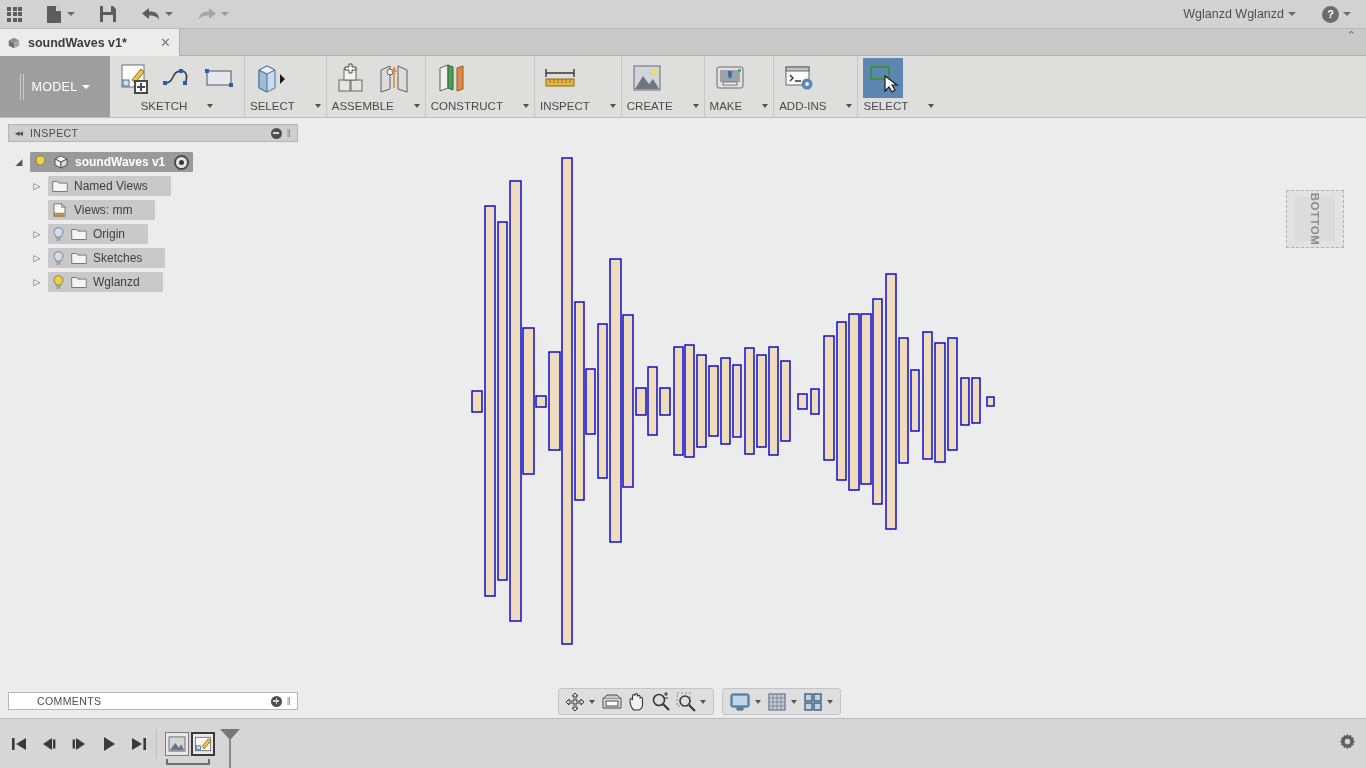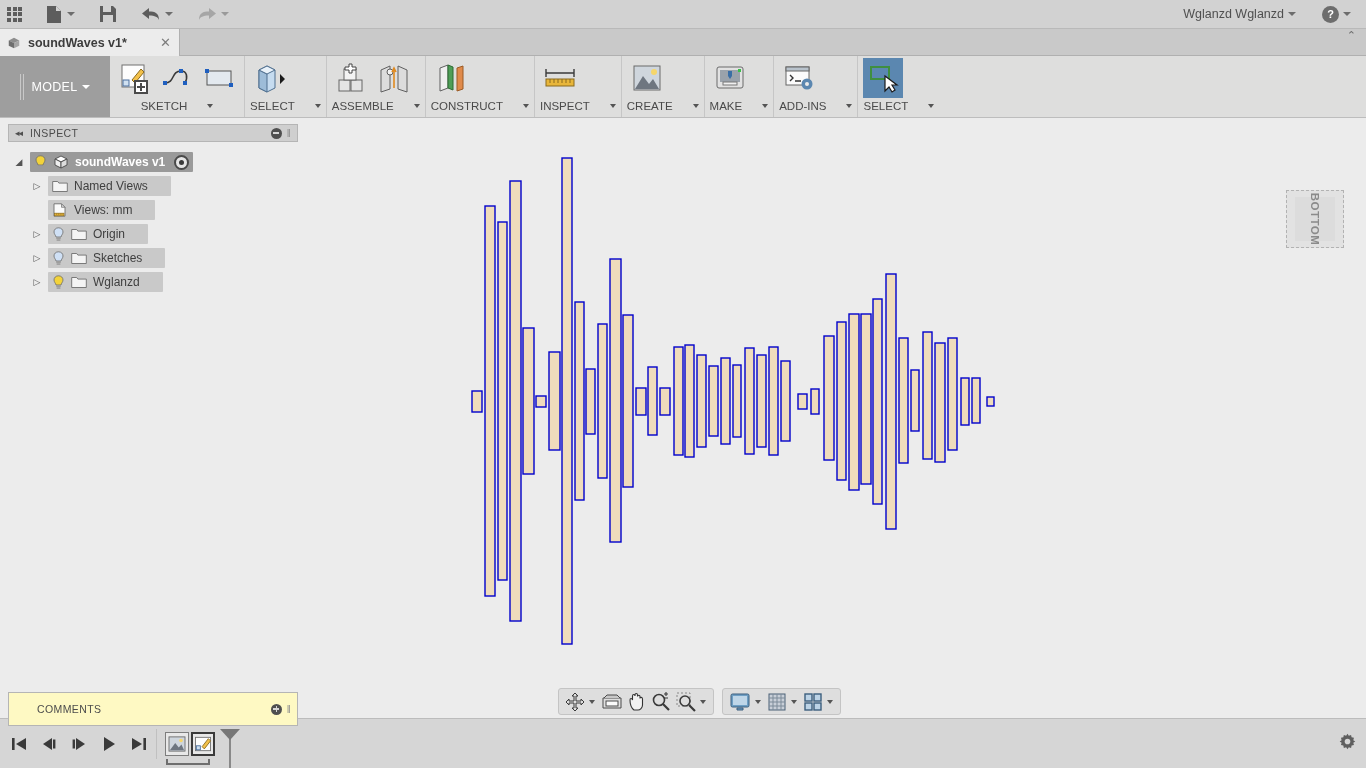--- a/index.html
+++ b/index.html
@@ -121,21 +121,21 @@
   .navgrp{ display:flex; align-items:center; background:#dedede; border:1px solid #c4c4c4;
            border-radius:3px; height:27px; padding:0 4px; gap:1px; }
   .nbtn{ height:23px; min-width:22px; display:flex;align-items:center;justify-content:center;
          padding:0 2px; cursor:default; }
   .ncaret{ width:0;height:0;border-left:3.5px solid transparent;border-right:3.5px solid transparent;
            border-top:4px solid #555; margin:0 3px 0 1px; }
 
   
   .comments{
     position:absolute; left:8px; top:692px; width:290px; height:18px;
-    background:#fef9c3; border:1px solid #b5b5b5; display:flex; align-items:center; padding:16px 6px;
+    background:#ffffff; border:1px solid #b5b5b5; display:flex; align-items:center; padding:0 6px;
     z-index:6;
   }
   .cm-title{ font-size:10.5px; color:#4c4c4c; letter-spacing:.4px; margin-left:22px; }
   .cm-plus{ margin-left:auto; width:11px;height:11px;border-radius:50%;background:#4f4f4f;
             display:flex;align-items:center;justify-content:center; position:relative;}
   .cm-plus:before{ content:"";position:absolute;width:6px;height:1.5px;background:#d6d6d6;}
   .cm-plus:after{ content:"";position:absolute;width:1.5px;height:6px;background:#d6d6d6;}
 
   
   .timeline{

